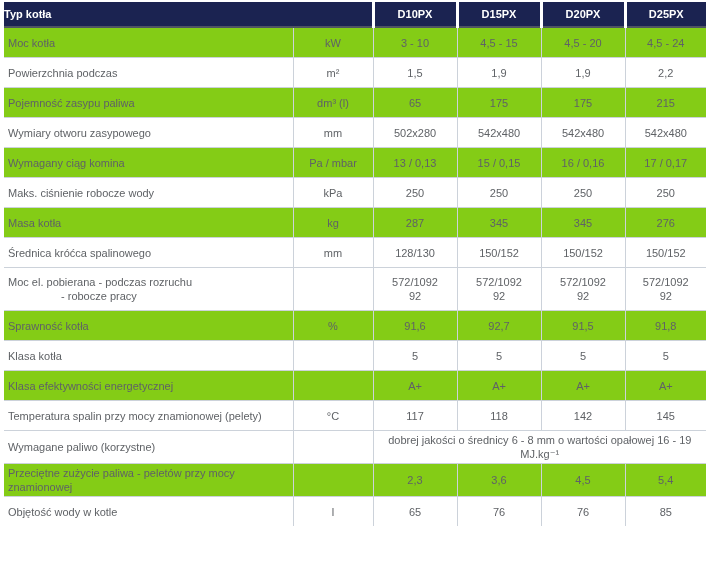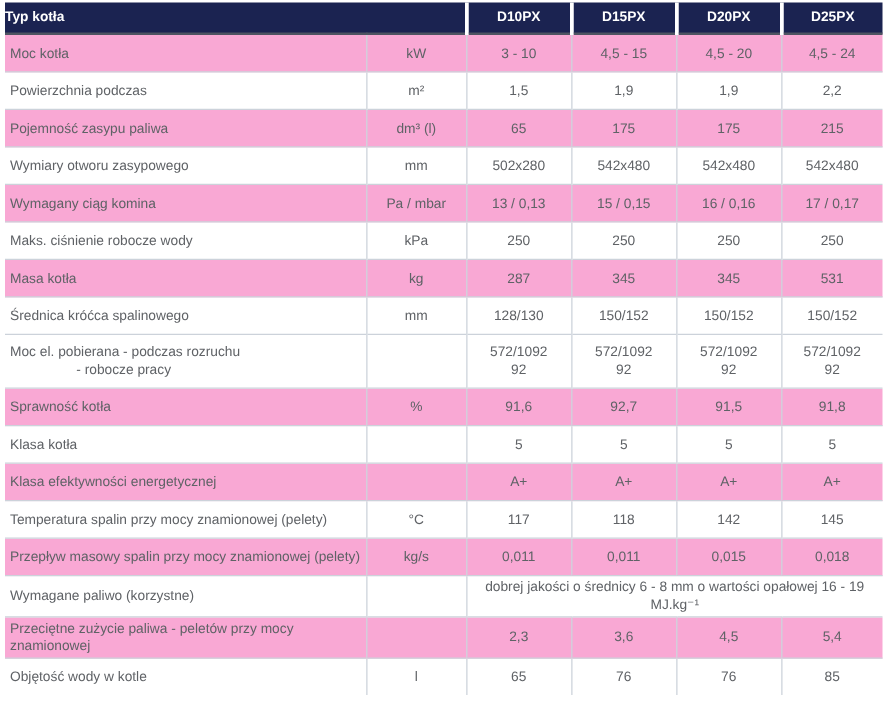--- a/index.html
+++ b/index.html
@@ -48,21 +48,21 @@
     border-left: 3px solid #ffffff;
   }
   table.spec td {
     height: 25px;
     padding: 2px 4px;
     vertical-align: middle;
     border-top: 1px solid #ccd2da;
     background: #ffffff;
     line-height: 14px;
   }
-  tr.alt td { background: #f9a8d4; }
+  tr.alt td { background: #84cc16; }
   tr.tall td { height: 38px; }
   td.lbl {
     text-align: left;
     padding-left: 14px;
   }
   td.lbl .indent2 {
     display: inline-block;
     padding-left: 53px;
   }
   td.unit, td.val, td.spanv {
@@ -141,21 +141,21 @@
             <td class="val">250</td>
             <td class="val">250</td>
             <td class="val">250</td>
           </tr>
           <tr class="alt">
             <td class="lbl">Masa kotła</td>
             <td class="unit">kg</td>
             <td class="val">287</td>
             <td class="val">345</td>
             <td class="val">345</td>
-            <td class="val">531</td>
+            <td class="val">276</td>
           </tr>
           <tr>
             <td class="lbl">Średnica króćca spalinowego</td>
             <td class="unit">mm</td>
             <td class="val">128/130</td>
             <td class="val">150/152</td>
             <td class="val">150/152</td>
             <td class="val">150/152</td>
           </tr>
           <tr class="tall">
@@ -190,28 +190,20 @@
             <td class="val">A+</td>
             <td class="val">A+</td>
           </tr>
           <tr>
             <td class="lbl">Temperatura spalin przy mocy znamionowej (pelety)</td>
             <td class="unit">°C</td>
             <td class="val">117</td>
             <td class="val">118</td>
             <td class="val">142</td>
             <td class="val">145</td>
-          </tr>
-          <tr class="alt">
-            <td class="lbl">Przepływ masowy spalin przy mocy znamionowej (pelety)</td>
-            <td class="unit">kg/s</td>
-            <td class="val">0,011</td>
-            <td class="val">0,011</td>
-            <td class="val">0,015</td>
-            <td class="val">0,018</td>
           </tr>
           <tr>
             <td class="lbl">Wymagane paliwo (korzystne)</td>
             <td class="unit"></td>
             <td class="spanv" colspan="4">dobrej jakości o średnicy 6 - 8 mm o wartości opałowej 16 - 19 MJ.kg⁻¹</td>
           </tr>
           <tr class="alt">
             <td class="lbl">Przeciętne zużycie paliwa - peletów przy mocy znamionowej</td>
             <td class="unit"></td>
             <td class="val">2,3</td>

